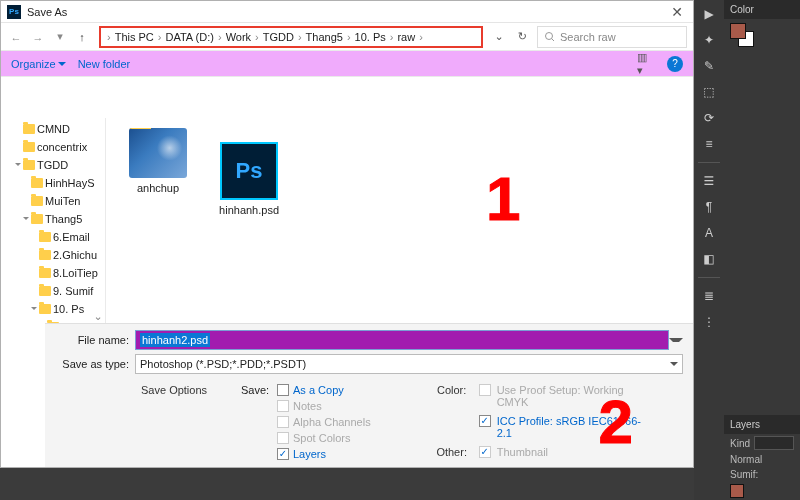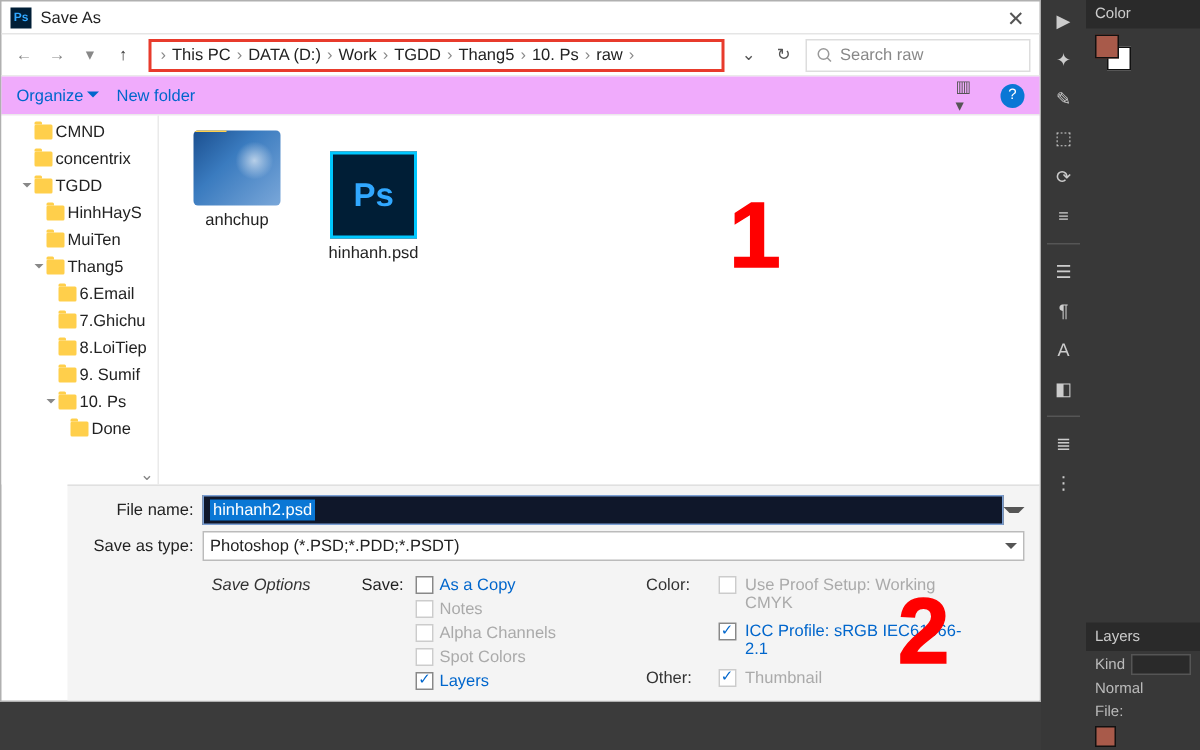--- a/index.html
+++ b/index.html
@@ -42,21 +42,21 @@
   .toolbar {
     height: 26px; display:flex; align-items:center; padding: 0 10px; gap:12px;
     border-bottom: 1px solid #eaeaea; background:#f0abfc;
   }
   .toolbar .link { color:#0066cc; cursor:pointer; }
   .toolbar .menu-arrow { border:4px solid transparent; border-top-color:#0066cc; display:inline-block; transform:translateY(2px); margin-left:2px;}
   .toolbar-spacer { flex:1; }
   .iconbtn { width:18px; height:18px; color:#555; display:flex; align-items:center; justify-content:center; }
   .helpbtn { width:16px; height:16px; border-radius:50%; background:#0a77d5; color:#fff; font-size:10px; display:flex; align-items:center; justify-content:center; }
 
-  .body { flex:1; display:flex; min-height:0; }
+  .body { flex:1; display:flex; min-height:0;margin-top:41px; }
   .tree {
     width: 105px; border-right:1px solid #eaeaea; overflow:hidden; background:#fff; padding-top:2px;
   }
   .tree-item { display:flex; align-items:center; height:18px; padding-left:4px; gap:2px; white-space:nowrap; }
   .tree-item .ind { display:inline-block; }
   .folder-ic { width:12px; height:10px; background:#ffcf4b; border-radius:1px; position:relative; flex-shrink:0;}
   .folder-ic::before { content:""; position:absolute; top:-2px; left:0; width:5px; height:2px; background:#ffcf4b; border-radius:1px 1px 0 0;}
   .tri { display:inline-block; width:0;height:0; border:3px solid transparent; }
   .tri.right { border-left-color:#888; }
   .tri.down { border-top-color:#888; transform:translateY(1px);}
@@ -81,37 +81,37 @@
   .anno { position:absolute; font-family: Arial, sans-serif; font-weight:900; color:#ff0000; -webkit-text-stroke: 1px #ff0000;}
   .anno.n1 { left: 380px; top: 45px; font-size: 62px; }
   .anno.n2 { position:absolute; right: 60px; bottom: 10px; font-size: 62px; }
 
   .bottom {
     border-top:1px solid #e0e0e0; background:#f4f4f4; padding: 6px 10px 4px 10px;
   }
   .field-row { display:flex; align-items:center; margin-bottom:4px; }
   .field-label { width: 80px; text-align:right; padding-right:6px; color:#222;}
   .field-input { flex:1; height:20px; border:1px solid #7a9fd4; background:#fff; padding:0 4px; display:flex; align-items:center; }
-  .field-input.sel-text { background:#0f172a; }
+  .field-input.sel-text { background:#a21caf; }
   .field-input .selected { background:#0a77d5; color:#fff; padding:1px 2px;}
   .field-select { flex:1; height:20px; border:1px solid #bbb; background:#fff; padding:0 4px; display:flex; align-items:center; justify-content:space-between;text-align:center;}
   .sel-caret { border:4px solid transparent; border-top-color:#555; transform: translateY(2px);}
 
   .options-area { display:flex; padding: 6px 0 2px 86px; gap: 30px; position:relative; }
   .opt-col { display:flex; flex-direction:column; gap:4px; }
   .opt-title { color:#333; margin-bottom:2px;}
   .cb-row { display:flex; align-items:center; gap:4px;}
   .cb { width:12px; height:12px; border:1px solid #888; background:#fff; display:flex; align-items:center; justify-content:center; font-size:9px;}
   .cb.checked::after { content:"✓"; color:#0066cc; font-size:10px; line-height:1;}
   .cb.dim { border-color:#ccc; }
   .lbl-dim { color:#aaa;}
   .lbl-link { color:#0066cc;}
 
   .col-right .pair { display:flex; gap:6px; margin-bottom:3px;}
-  .pair .k { width:42px; text-align:left; color:#333;}
+  .pair .k { width:42px; text-align:center; color:#333;}
   .pair .v-dim { color:#aaa;}
   .pair .v-link { color:#0066cc;}
 
   .footer-row { display:flex; padding: 6px 10px; border-top:1px solid #e5e5e5; align-items:center;}
   .hide-folders { display:flex; align-items:center; gap:4px; color:#222;}
   .hide-folders .caret-up { border:4px solid transparent; border-bottom-color:#555; transform:translateY(-2px); display:inline-block;}
   .footer-spacer { flex:1; }
   .btn {
     height:22px; padding:0 20px; border:1px solid #aaa; background:#f0f0f0; display:flex; align-items:center; margin-left:8px; cursor:pointer;
   }
@@ -168,21 +168,21 @@
     <div class="panel-hdr">Layers</div>
     <div class="layers-body">
       <div class="row">
           <span>Kind</span>
           <div class="mini-input"></div>
         </div>
       <div class="row">
           <span>Normal</span>
         </div>
       <div class="row">
-          <span>File:</span>
+          <span>Sumif:</span>
         </div>
       <div class="row">
           <div style="width:14px;height:14px;background:#a85a4a;border:1px solid #111"></div>
         </div>
     </div>
   </div>
 </div>
 
 <div class="dialog">
 
@@ -275,21 +275,21 @@
           <div class="tree-item">
             <span class="ind" style="width: 24px;"></span>
             <span class="tri right" style="visibility: hidden;"></span>
             <span class="folder-ic"></span>
             <span>6.Email</span>
           </div>
           <div class="tree-item">
             <span class="ind" style="width: 24px;"></span>
             <span class="tri right" style="visibility: hidden;"></span>
             <span class="folder-ic"></span>
-            <span>7.Ghichu</span>
+            <span>2.Ghichu</span>
           </div>
           <div class="tree-item">
             <span class="ind" style="width: 24px;"></span>
             <span class="tri right" style="visibility: hidden;"></span>
             <span class="folder-ic"></span>
             <span>8.LoiTiep</span>
           </div>
           <div class="tree-item">
             <span class="ind" style="width: 24px;"></span>
             <span class="tri right" style="visibility: hidden;"></span>
@@ -334,21 +334,21 @@
     </div>
     <div class="field-row">
       <div class="field-label">Save as type:</div>
       <div class="field-select">
         <span>Photoshop (*.PSD;*.PDD;*.PSDT)</span>
         <span class="sel-caret"></span>
       </div>
     </div>
 
     <div class="options-area">
-      <div class="opt-col" style="width:70px;font-style:italic;">
+      <div class="opt-col" style="width:70px;">
         <div class="opt-title">Save Options</div>
       </div>
       <div class="opt-col">
         <div class="cb-row">
             <span style="width:32px; ">Save:</span>
           <span class="cb"></span>
           <span class="lbl-link">As a Copy</span>
         </div>
         <div class="cb-row">
             <span style="width:32px"></span>

